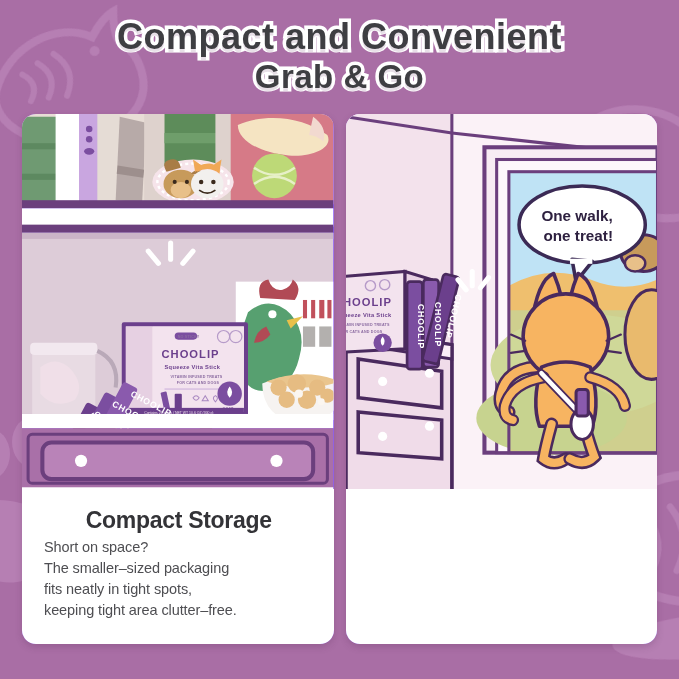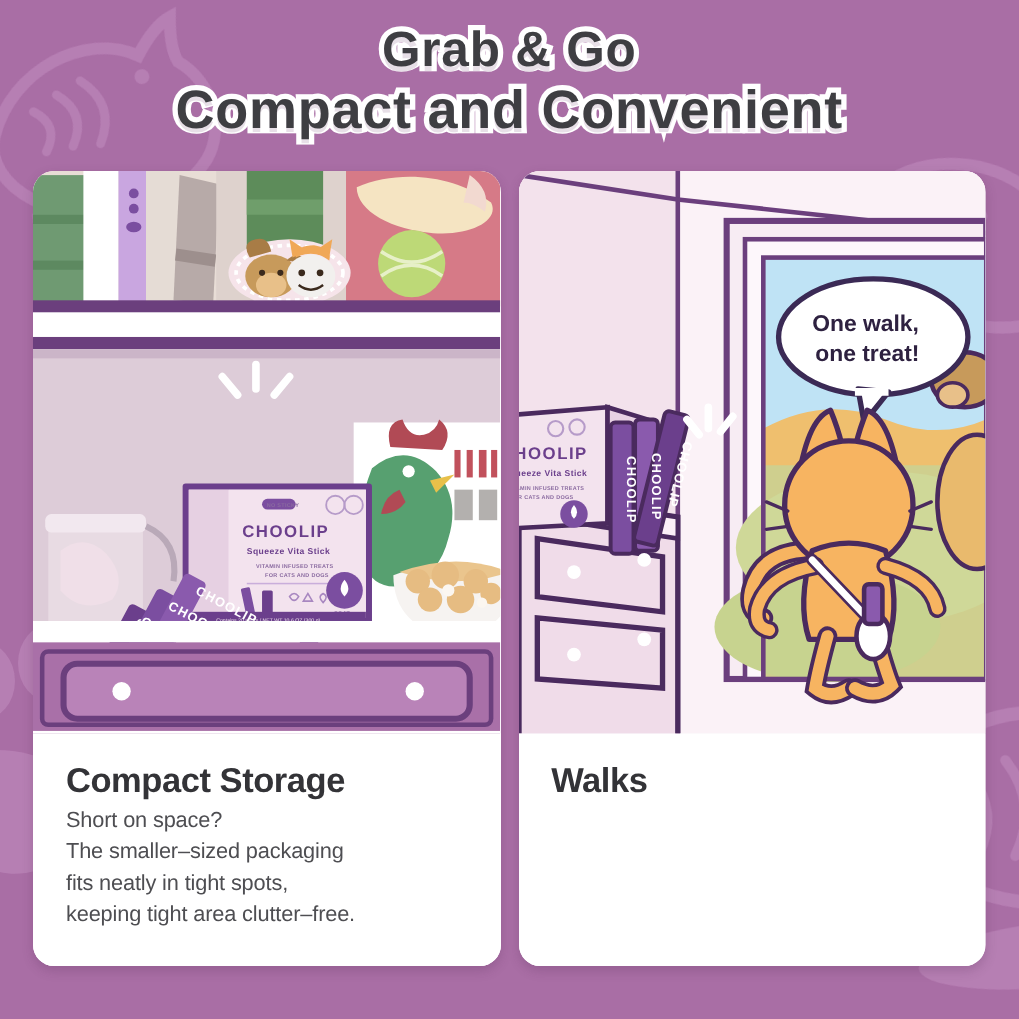--- a/index.html
+++ b/index.html
@@ -32,30 +32,30 @@
   .t2 { font-size:36px; line-height:42px; }
 
   
   .cards {
     position:absolute; top:114px; left:0; width:679px; height:530px;
     display:flex; gap:12px; padding:0 22px; z-index:4;
   }
   .card {
     flex:1; display:flex; flex-direction:column;
     border-radius:14px; overflow:hidden;
-    background:#ffffff;
+    background:#8b5cf6;
     box-shadow:0 3px 7px rgba(80,40,80,.22);
   }
   .art { position:relative; height:375px; overflow:hidden; }
   .art svg { display:block; width:100%; height:100%; }
 
   .txt { flex:1; padding:18px 20px 14px 22px; background:#fff; }
   .card-h {
     font-size:23px; font-weight:bold; color:#333337;
-    letter-spacing:-0.3px; margin-bottom:3px;
+    letter-spacing:-0.3px; margin-bottom:3px;text-align:center;
   }
   .card-b {
     font-size:14.5px; line-height:21px; color:#4e4e52;
     white-space:pre-line; letter-spacing:-0.1px;
   }
 
   
   .bub { font-family:"Liberation Sans", sans-serif; font-weight:bold; font-size:15px; fill:#2e2140; }
   .pk-big { font-family:"Liberation Sans", sans-serif; font-weight:bold; font-size:11px; fill:#6b3f8c; letter-spacing:1px;}
   .pk-sm  { font-family:"Liberation Sans", sans-serif; font-weight:bold; font-size:5.6px; fill:#6b3f8c; letter-spacing:.3px;}
@@ -101,22 +101,22 @@
                  C180 76,176 112,154 128 C122 152,48 146,18 114 C0 96,0 62,10 46Z" fill="none" stroke="#b982b6" stroke-width="9"></path>
         <path d="M42 52 q16 26 0 52 M66 44 q20 32 0 64 M92 42 q22 34 0 68" fill="none" stroke="#b982b6" stroke-width="7" stroke-linecap="round"></path>
         <path d="M12 136 q24 34 52 40 q-28 10 -58 -12Z"></path>
         <ellipse cx="90" cy="176" rx="96" ry="22"></ellipse>
       </g>
     </g>
   </svg>
 </div>
 
 <div class="header">
+  <div class="title-line t2">Compact and Convenient</div>
   <div class="title-line t1">Grab &amp; Go</div>
-  <div class="title-line t2">Compact and Convenient</div>
 </div>
 
 <div class="cards">
 
   <div class="card">
     <div class="art">
       <svg viewBox="0 0 306 375" preserveAspectRatio="xMidYMid slice">
         <defs>
           <clipPath id="cl">
               <rect x="0" y="0" width="306" height="375" rx="0"></rect>
@@ -411,17 +411,16 @@
 
           <g stroke="#ffffff" stroke-width="5" stroke-linecap="round">
             <path d="M124 158 v14"></path>
               <path d="M110 166 l8 10"></path>
               <path d="M140 164 l-8 10"></path>
           </g>
         </g>
       </svg>
     </div>
     <div class="txt">
-      <div class="card-h">Walks</div>
     </div>
   </div>
 
 </div>
 
 </body></html>

